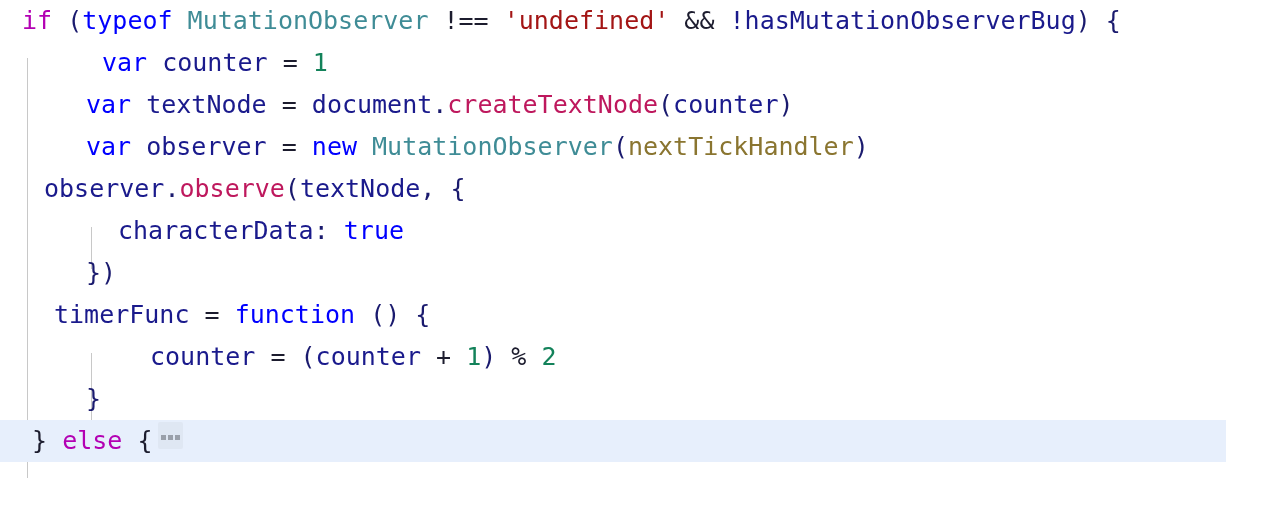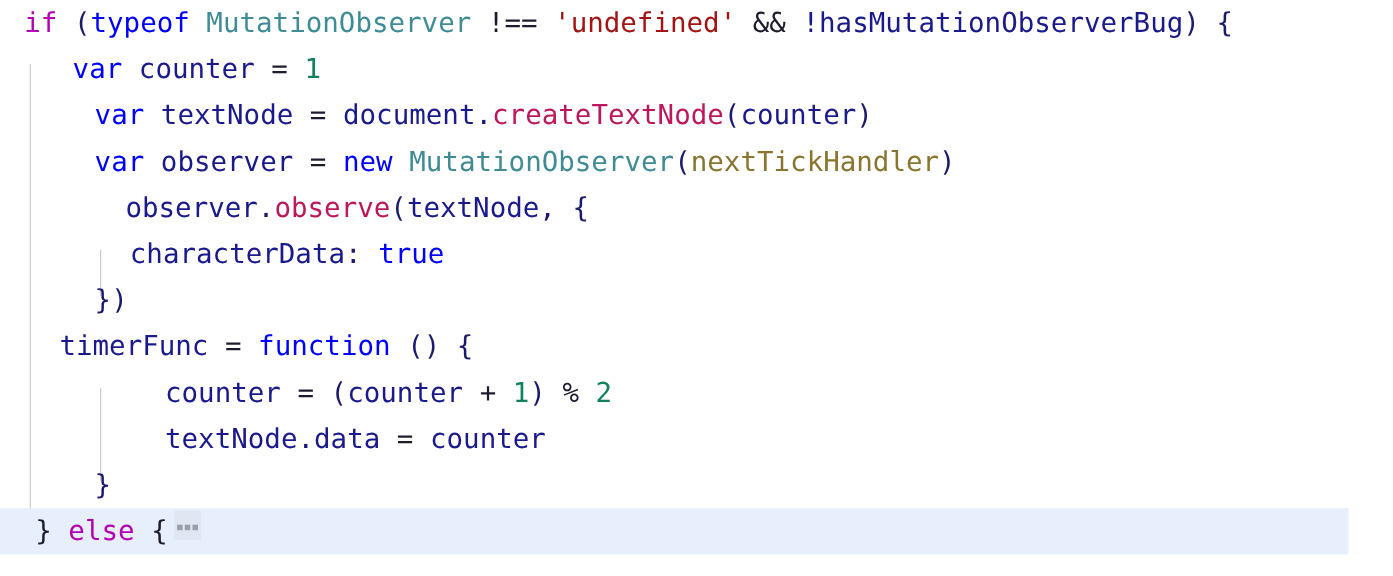--- a/index.html
+++ b/index.html
@@ -76,25 +76,24 @@
 <body>
 
 <div id="editor">
   <div id="guides">
       <div class="guide" style="left: 27px; top: 58px; height: 420px; background: rgb(200, 200, 200);"></div>
       <div class="guide" style="left: 91px; top: 227px; height: 42px; background: rgb(200, 200, 200);"></div>
       <div class="guide" style="left: 91px; top: 353px; height: 84px; background: rgb(200, 200, 200);"></div>
     </div>
   <div id="code" class="code-lines">
       <div class="line" style="padding-left: 22px;"><span class="tok-control">if</span><span class="tok-plain"> </span><span class="tok-punct">(</span><span class="tok-keyword">typeof</span><span class="tok-plain"> </span><span class="tok-type">MutationObserver</span><span class="tok-plain"> </span><span class="tok-operator">!==</span><span class="tok-plain"> </span><span class="tok-string">'undefined'</span><span class="tok-plain"> </span><span class="tok-operator">&amp;&amp;</span><span class="tok-plain"> </span><span class="tok-ident">!hasMutationObserverBug</span><span class="tok-punct">) {</span></div>
-      <div class="line" style="padding-left: 66px;"><span class="tok-keyword">var</span><span class="tok-plain"> </span><span class="tok-ident">counter</span><span class="tok-plain"> </span><span class="tok-operator">=</span><span class="tok-plain"> </span><span class="tok-number">1</span></div>
+      <div class="line" style="padding-left: 102px;"><span class="tok-keyword">var</span><span class="tok-plain"> </span><span class="tok-ident">counter</span><span class="tok-plain"> </span><span class="tok-operator">=</span><span class="tok-plain"> </span><span class="tok-number">1</span></div>
       <div class="line" style="padding-left: 86px;"><span class="tok-keyword">var</span><span class="tok-plain"> </span><span class="tok-ident">textNode</span><span class="tok-plain"> </span><span class="tok-operator">=</span><span class="tok-plain"> </span><span class="tok-ident">document</span><span class="tok-punct">.</span><span class="tok-method">createTextNode</span><span class="tok-punct">(</span><span class="tok-ident">counter</span><span class="tok-punct">)</span></div>
       <div class="line" style="padding-left: 86px;"><span class="tok-keyword">var</span><span class="tok-plain"> </span><span class="tok-ident">observer</span><span class="tok-plain"> </span><span class="tok-operator">=</span><span class="tok-plain"> </span><span class="tok-keyword">new</span><span class="tok-plain"> </span><span class="tok-type">MutationObserver</span><span class="tok-punct">(</span><span class="tok-param">nextTickHandler</span><span class="tok-punct">)</span></div>
-      <div class="line" style="padding-left: 114px;"><span class="tok-ident">observer</span><span class="tok-punct">.</span><span class="tok-method">observe</span><span class="tok-punct">(</span><span class="tok-ident">textNode</span><span class="tok-punct">, {</span></div>
+      <div class="line" style="padding-left: 44px;"><span class="tok-ident">observer</span><span class="tok-punct">.</span><span class="tok-method">observe</span><span class="tok-punct">(</span><span class="tok-ident">textNode</span><span class="tok-punct">, {</span></div>
       <div class="line" style="padding-left: 118px;"><span class="tok-ident">characterData</span><span class="tok-punct">:</span><span class="tok-plain"> </span><span class="tok-keyword">true</span></div>
       <div class="line" style="padding-left: 86px;"><span class="tok-punct">})</span></div>
       <div class="line" style="padding-left: 54px;"><span class="tok-ident">timerFunc</span><span class="tok-plain"> </span><span class="tok-operator">=</span><span class="tok-plain"> </span><span class="tok-keyword">function</span><span class="tok-plain"> </span><span class="tok-punct">() {</span></div>
       <div class="line" style="padding-left: 150px;"><span class="tok-ident">counter</span><span class="tok-plain"> </span><span class="tok-operator">=</span><span class="tok-plain"> </span><span class="tok-punct">(</span><span class="tok-ident">counter</span><span class="tok-plain"> </span><span class="tok-operator">+</span><span class="tok-plain"> </span><span class="tok-number">1</span><span class="tok-punct">)</span><span class="tok-plain"> </span><span class="tok-operator">%</span><span class="tok-plain"> </span><span class="tok-number">2</span></div>
-      <div class="line" style="padding-left: 150px;"><span class="tok-ident">textNode</span><span class="tok-punct">.</span><span class="tok-ident">data</span><span class="tok-plain"> </span><span class="tok-operator">=</span><span class="tok-plain"> </span><span class="tok-ident">counter</span></div>
       <div class="line" style="padding-left: 86px;"><span class="tok-punct">}</span></div>
       <div class="line line-highlight" style="padding-left: 32px;"><span class="tok-operator">}</span><span class="tok-plain"> </span><span class="tok-control">else</span><span class="tok-plain"> </span><span class="tok-operator">{</span><span class="fold-marker"><span class="dot"></span><span class="dot"></span><span class="dot"></span></span></div>
     </div>
 </div>
 
 </body></html>

